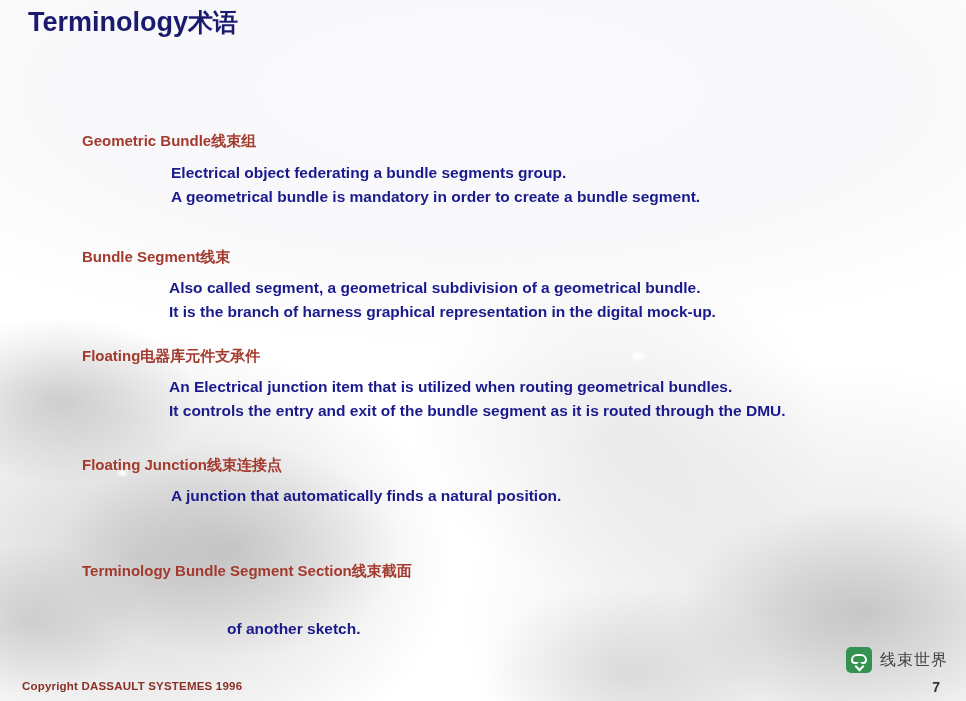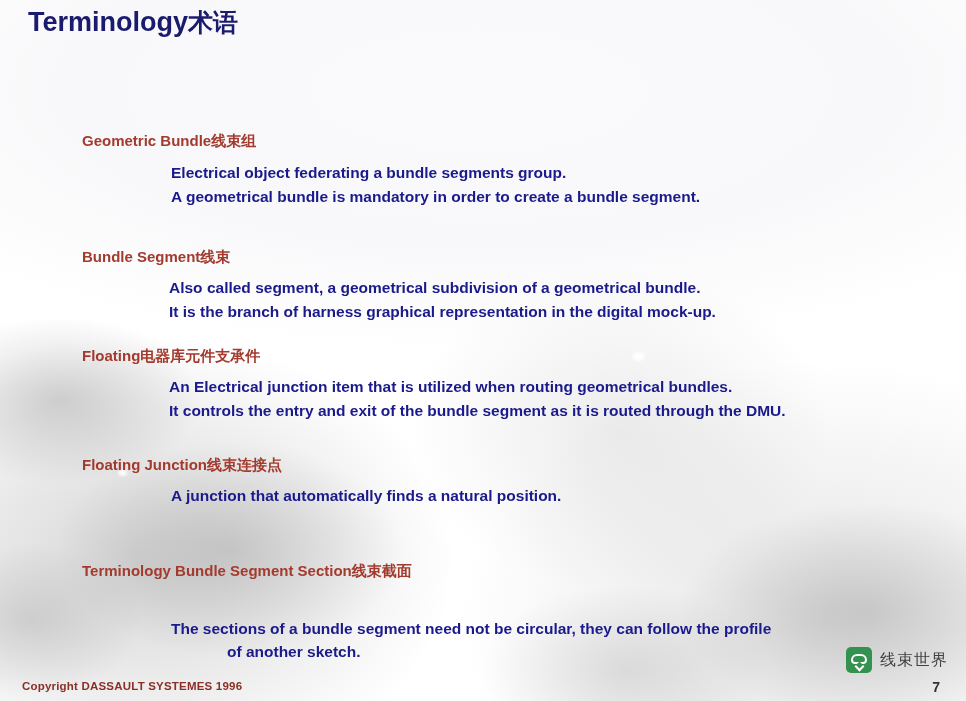--- a/index.html
+++ b/index.html
@@ -226,21 +226,20 @@
         <span>Floating Junction</span><span class="cn">线束连接点</span>
       </p>
       <p class="term-body">A junction that automatically finds a natural position.</p>
     </div>
 
     <div class="term-block b5">
       <p class="term-head">
         <span>Terminology Bundle Segment Section</span><span class="cn">线束截面</span>
       </p>
       <p class="term-body">
-        <span>The sections of a bundle segment need not be circular, they can follow the profile</span>
         <span class="line2">of another sketch.</span>
       </p>
     </div>
 
   </div>
 
   <div class="footer">Copyright  DASSAULT  SYSTEMES 1996</div>
   <div class="page-num">7</div>
 
   <div class="watermark">

